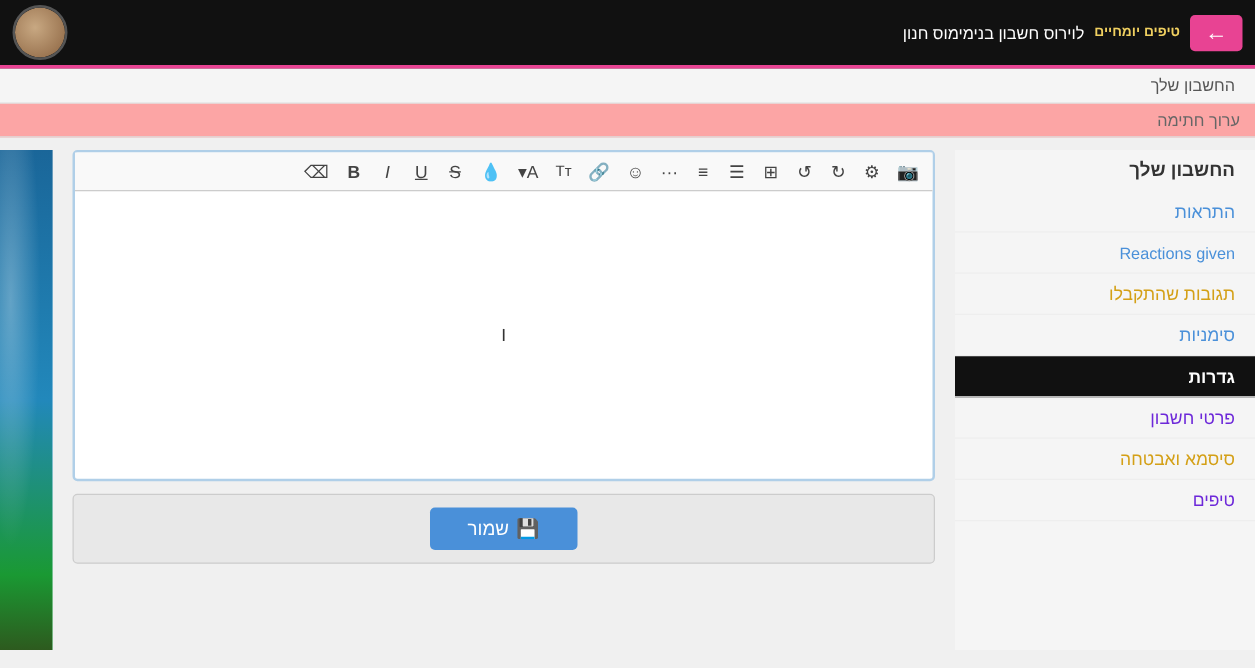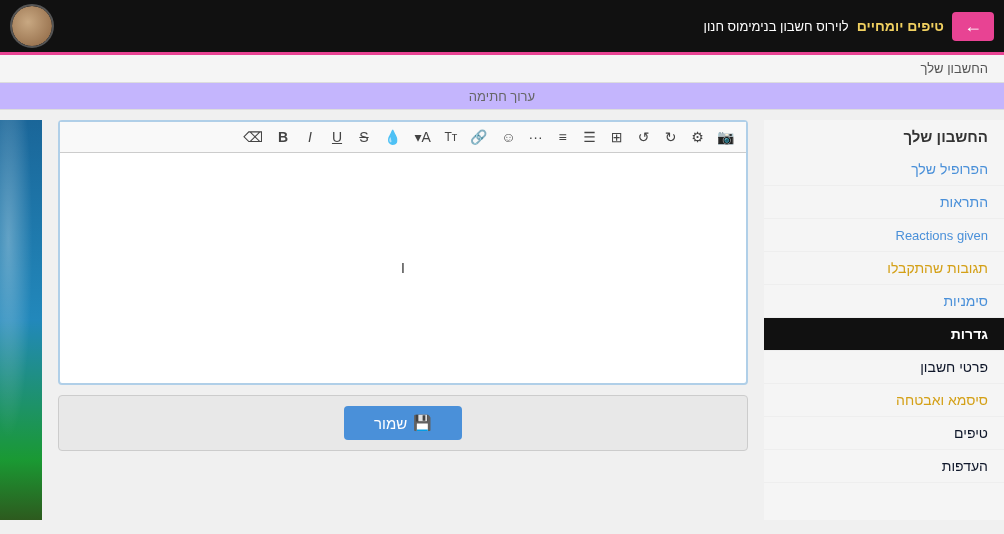--- a/index.html
+++ b/index.html
@@ -28,21 +28,21 @@
     .banner-logo {
       background: #e84393;
       color: white;
       font-weight: bold;
       font-size: 18px;
       padding: 4px 12px;
       border-radius: 4px;
     }
     .banner-text {
       color: #f0d060;
-      font-size: 14px;
+      font-size: 11px;
       font-weight: bold;
     }
     .banner-sub {
       color: white;
       font-size: 13px;
     }
     .banner-right {
       background: #222;
       border: 2px solid #555;
       border-radius: 50%;
@@ -68,23 +68,23 @@
       text-align: left;
       display: flex;
       justify-content: flex-start;
     }
     .top-nav-link {
       color: #555;
       font-size: 13px;
       text-decoration: none;
     }
     .breadcrumb-bar {
-      background: #c4b5fd;
-      padding: 5px 24px;
-      text-align: center;
+      background: #fca5a5;
+      padding: 5px 12px;
+      text-align: right;
       border-bottom: 1px solid #ddd;
     }
     .breadcrumb-link {
       color: #666;
       font-size: 13px;
       text-decoration: none;
     }
 
     
     .main-layout {
@@ -123,21 +123,21 @@
     }
     .sidebar-item-blue a { color: #4a90d9; }
     .sidebar-item-gold a { color: #d4a017; }
     .sidebar-item-english a { color: #4a90d9; font-size: 13px; }
     .sidebar-active {
       background: #111 !important;
       color: white !important;
       font-weight: bold;
     }
     .sidebar-active span { color: white; margin-left: 28px; }
-    .sidebar-item-bottom a { color: #0f172a; margin-left: 44px; }
+    .sidebar-item-bottom a { color: #6d28d9; margin-left: 44px; }
     .sidebar-item-privacy a { color: #d4a017; }
 
     
     .content-area {
       flex: 1;
       padding: 0 16px;
     }
 
     
     .left-strip {
@@ -299,23 +299,20 @@
         <span>שמור</span>
       </button>
     </div>
 
   </div>
 
   <div class="sidebar">
     <div class="sidebar-section-title">החשבון שלך</div>
 
     <div class="sidebar-item sidebar-item-blue">
-      <a href="#">הפרופיל שלך</a>
-    </div>
-    <div class="sidebar-item sidebar-item-blue">
       <a href="#">התראות</a>
     </div>
     <div class="sidebar-item sidebar-item-english">
       <a href="#">Reactions given</a>
     </div>
     <div class="sidebar-item sidebar-item-gold">
       <a href="#">תגובות שהתקבלו</a>
     </div>
     <div class="sidebar-item sidebar-item-blue">
       <a href="#">סימניות</a>
@@ -325,18 +322,15 @@
     </div>
     <div class="sidebar-item sidebar-item-bottom">
       <a href="#">פרטי חשבון</a>
     </div>
     <div class="sidebar-item sidebar-item-privacy">
       <a href="#">סיסמא ואבטחה</a>
     </div>
     <div class="sidebar-item sidebar-item-bottom">
       <a href="#">טיפים</a>
     </div>
-    <div class="sidebar-item sidebar-item-bottom">
-      <a href="#">העדפות</a>
-    </div>
   </div>
 
 </div>
 
 </body></html>

